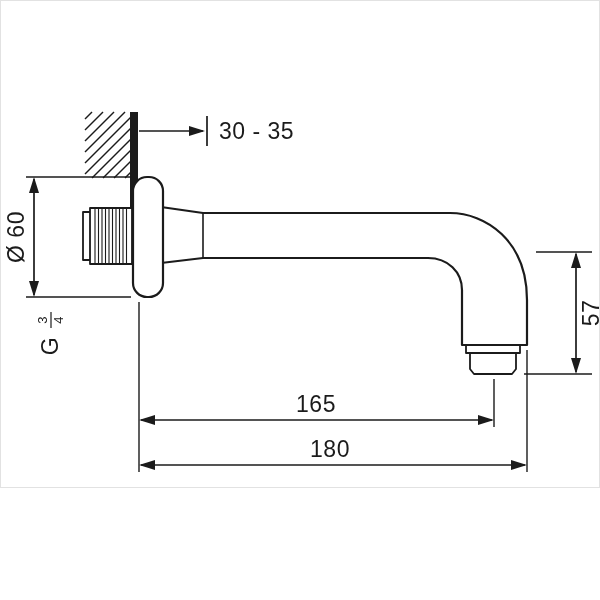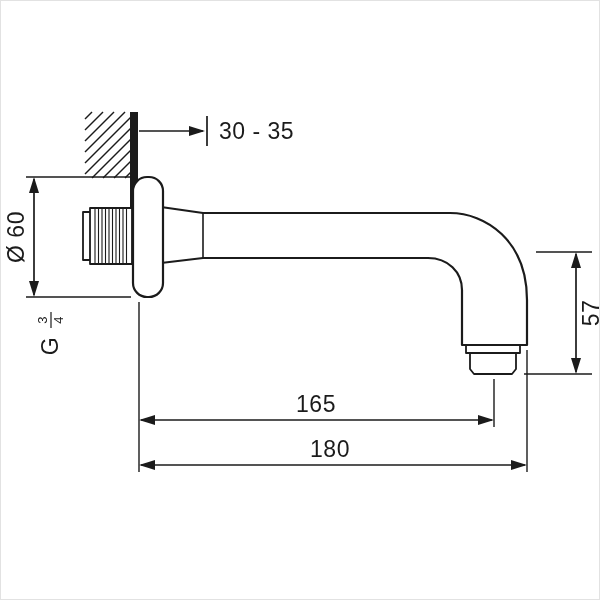--- a/index.html
+++ b/index.html
@@ -4,21 +4,21 @@
 <style>
   html, body {
     margin: 0;
     padding: 0;
     background: #ffffff;
     font-family: "Liberation Sans", sans-serif;
   }
   .canvas {
     position: relative;
     width: 600px;
-    height: 600px;
+    height: 488px;
     background: #ffffff;
     box-shadow: inset 0 0 0 1px #e2e2e2;
   }
   svg { display: block; }
 
   svg text {
     fill: #1b1b1b;
     font-family: "Liberation Sans", sans-serif;
   }
   .t-dim  { font-size: 23px; letter-spacing: 0.5px; }

